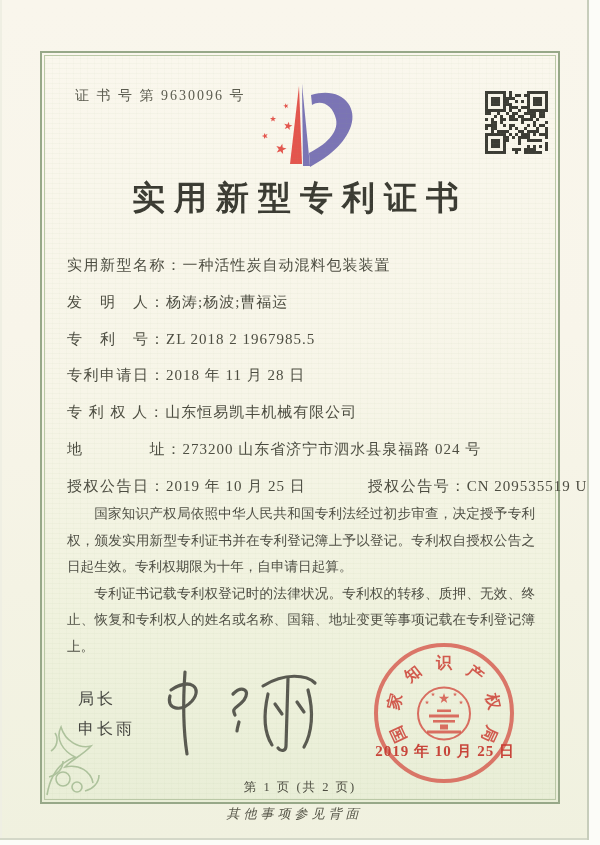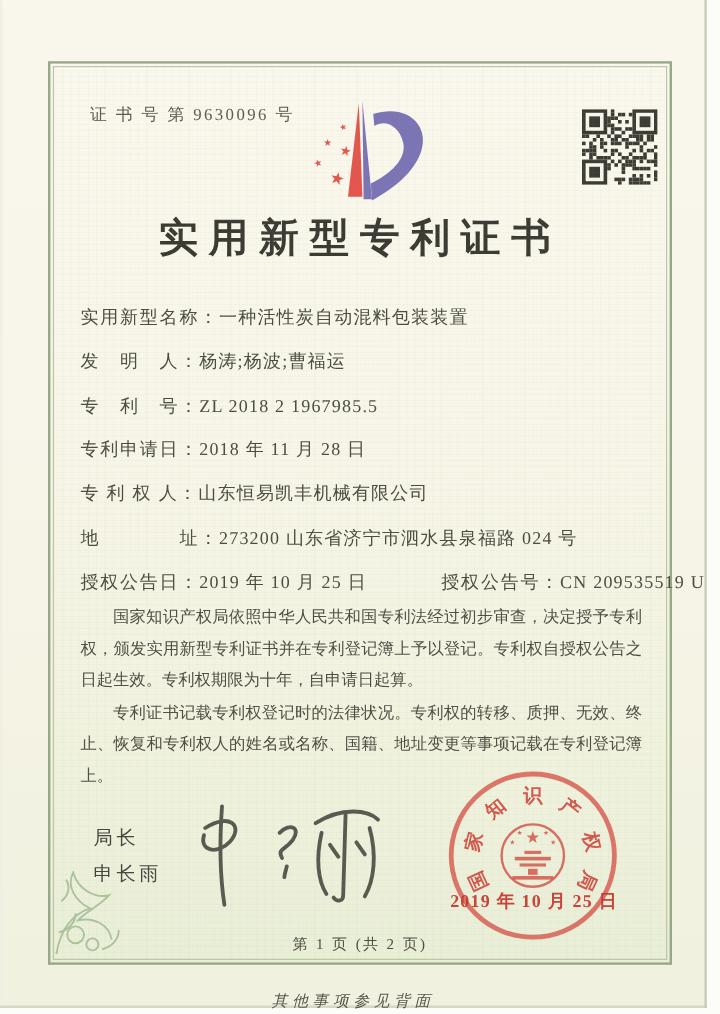--- a/index.html
+++ b/index.html
@@ -69,21 +69,21 @@
   .seal-date{
     position:absolute;left:317px;top:689px;width:172px;text-align:center;
     font-size:15px;font-weight:bold;color:rgba(198,58,48,.95);letter-spacing:1px;
   }
   .page-no{
     position:absolute;left:0;bottom:6px;width:100%;text-align:center;
     font-size:12.5px;color:#4c4c41;letter-spacing:2px;
   }
   .back-note{
     position:absolute;left:0;top:805px;width:589px;text-align:center;
-    font-size:13px;font-style:italic;color:#57574a;letter-spacing:4px;margin-top:20px;
+    font-size:13px;font-style:italic;color:#57574a;letter-spacing:4px;
   }
   .ornament{position:absolute;left:-1px;bottom:-1px;width:112px;height:112px;opacity:.8;}
 </style>
 </head>
 <body>
 
 <div class="scan">
   <div class="paper">
     <div class="frame">
 

